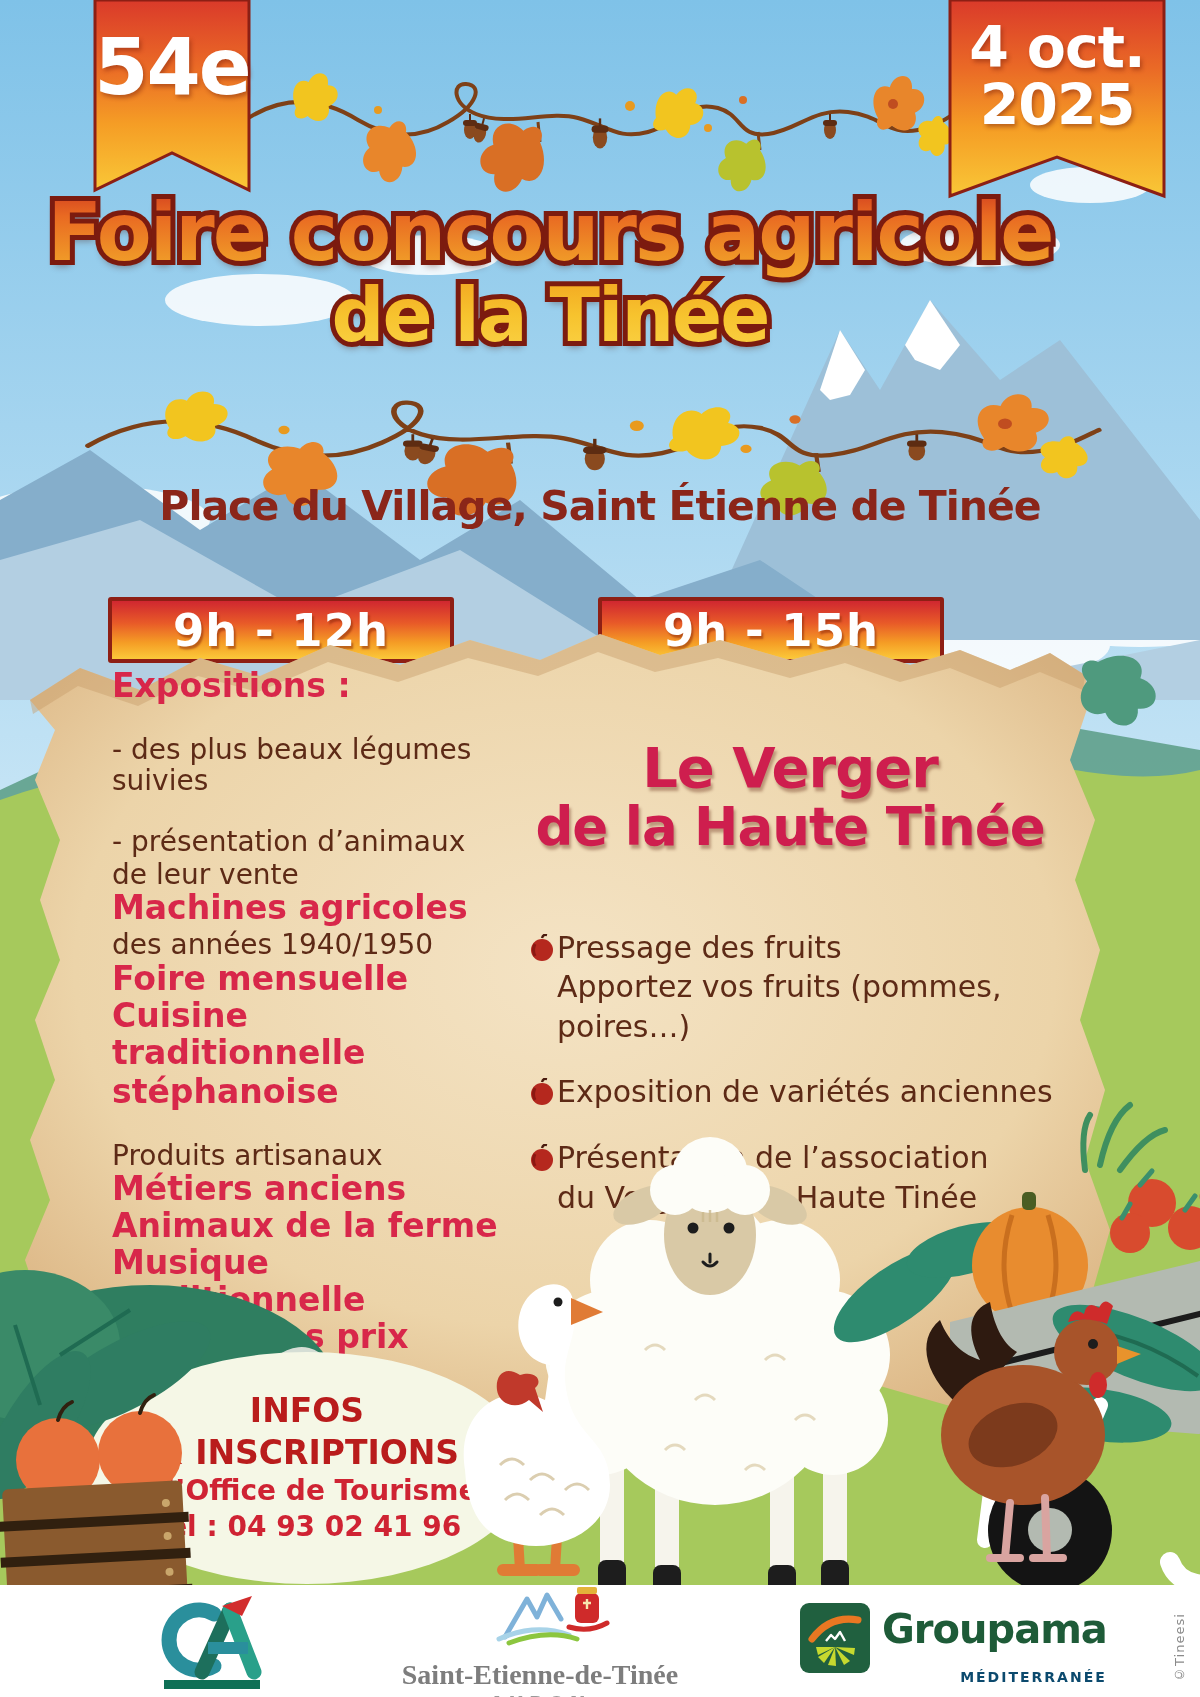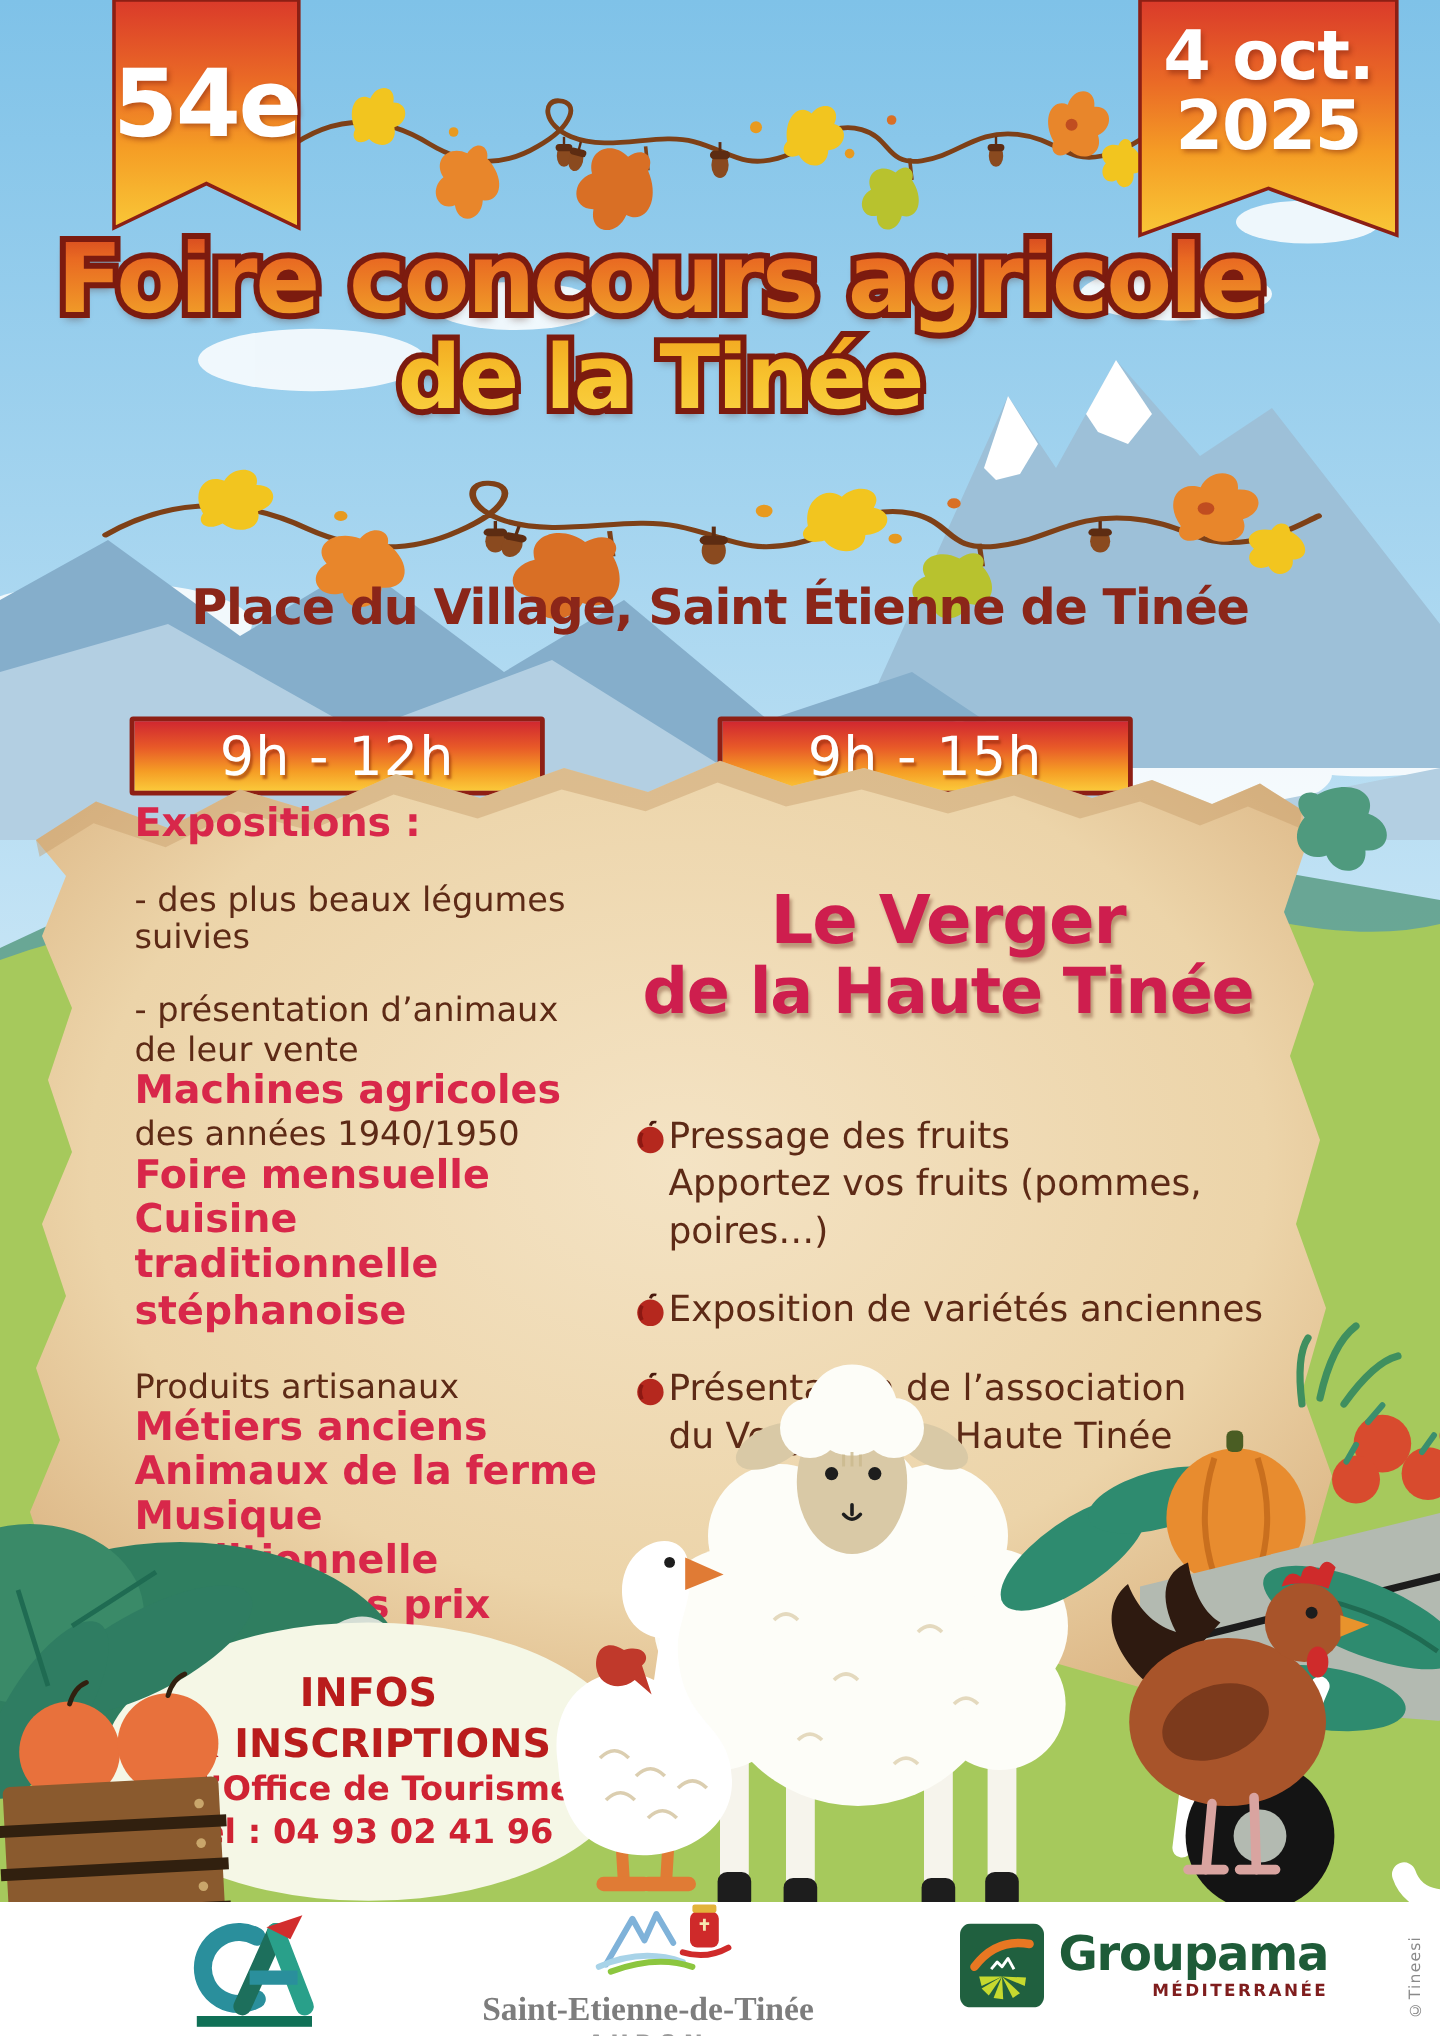--- a/index.html
+++ b/index.html
@@ -7,42 +7,42 @@
           font-family:"DejaVu Sans","Liberation Sans",sans-serif;background:#8ec9ea;}
   #poster *{box-sizing:border-box;}
   .abs{position:absolute;}
   svg{display:block;}
 
   
   .ribbon{position:absolute;top:0;}
   .ribbon .rb-text{position:absolute;left:0;right:0;text-align:center;color:#fff;
       font-weight:bold;text-shadow:2px 3px 4px rgba(120,30,10,.45);}
   #ribbon-left{left:93px;width:158px;height:194px;}
-  #ribbon-left .rb-text{top:42px;font-size:78px;letter-spacing:-2px;}
+  #ribbon-left .rb-text{top:22px;font-size:78px;letter-spacing:-2px;}
   #ribbon-right{left:948px;width:218px;height:200px;}
   #ribbon-right .rb-text{top:18px;font-size:57px;line-height:1.02;letter-spacing:-1px;}
 
   
   .title-line{position:absolute;left:0;width:1100px;text-align:center;font-weight:bold;letter-spacing:-2px;}
   .tl1{top:186px;height:100px;font-size:80px;}
   .tl2{top:272px;height:96px;font-size:74px;}
   .t-stroke{position:absolute;inset:0;-webkit-text-stroke:10px #7c1b0f;color:#7c1b0f;
             text-shadow:0 6px 7px rgba(70,20,8,.4);}
   .t-fill{position:absolute;inset:0;color:#ef8c23;
           background:linear-gradient(180deg,#cf3b1f 0%,#e96a22 30%,#f09a28 75%,#f6ad2c 100%);
           -webkit-background-clip:text;background-clip:text;-webkit-text-fill-color:transparent;}
   .tl2 .t-fill{background:linear-gradient(180deg,#f2a31f 0%,#f7c32e 45%,#fbd74d 100%);
           -webkit-background-clip:text;background-clip:text;-webkit-text-fill-color:transparent;}
 
   
   #location{top:482px;left:0;width:1200px;text-align:center;font-size:41px;font-weight:bold;
             color:#8b2619;letter-spacing:-1px;}
   .time-banner{position:absolute;top:597px;width:346px;height:66px;border:4px solid #8e1f14;border-radius:3px;
       background:linear-gradient(180deg,#d02730 0%,#e85a28 38%,#f59d25 72%,#fbc93a 100%);
-      display:flex;align-items:center;justify-content:center;color:#fff;font-weight:normal;font-size:45px;
+      display:flex;align-items:center;justify-content:center;color:#fff;font-weight:bold;font-size:45px;
       text-shadow:2px 3px 2px rgba(140,40,10,.55);letter-spacing:1px;}
   #banner-1{left:108px;} #banner-2{left:598px;}
 
   
   #left-col{top:668px;left:112px;width:400px;}
   .li{line-height:1.12;}
   .li.red{font-size:33px;font-weight:bold;color:#d8274a;}
   .li.brown{font-size:28px;font-weight:500;color:#5d2a16;margin-top:29px;}
   .li.tight{margin-top:2px;}
   .li.first{margin-top:0;}
@@ -65,21 +65,21 @@
   #info-oval .small{font-size:28px;font-weight:bold;line-height:1.3;color:#cf2333;}
 
   
   #footer-band{top:1585px;left:0;width:1200px;height:112px;background:#ffffff;}
   #town-logo{top:1585px;left:400px;width:280px;text-align:center;}
   #town-name{font-family:"Liberation Serif","DejaVu Serif",serif;font-weight:bold;font-size:28px;color:#7d7d7d;margin-top:12px;}
   #town-sub{font-size:19px;font-weight:bold;letter-spacing:5px;color:#9a9a9a;margin-top:1px;}
   #groupama{top:1603px;left:800px;display:flex;align-items:flex-start;}
   #groupama-text{margin-left:12px;}
   #groupama-name{font-size:40px;font-weight:bold;color:#1e5b38;letter-spacing:-1px;line-height:1;margin-top:6px;}
-  #groupama-sub{font-size:14px;font-weight:bold;color:#7f1d1d;letter-spacing:2px;text-align:right;margin-top:2px;}
+  #groupama-sub{font-size:14px;font-weight:bold;color:#0c4a6e;letter-spacing:2px;text-align:right;margin-top:20px;}
   #credit{top:1592px;left:1172px;width:22px;height:90px;writing-mode:vertical-rl;transform:rotate(180deg);
       font-size:13px;color:#8a8a8a;letter-spacing:1px;}
 </style>
 </head>
 <body>
 
 <div id="poster">
 
   <svg class="abs" width="1200" height="1697" viewBox="0 0 1200 1697" style="top:0;left:0">
     <defs>

